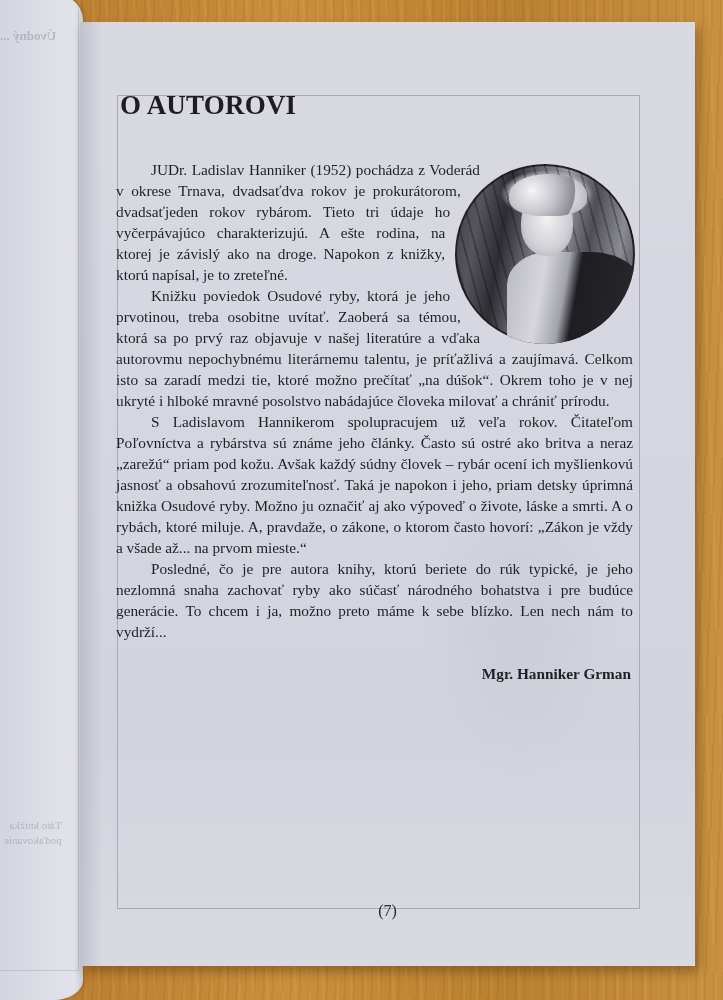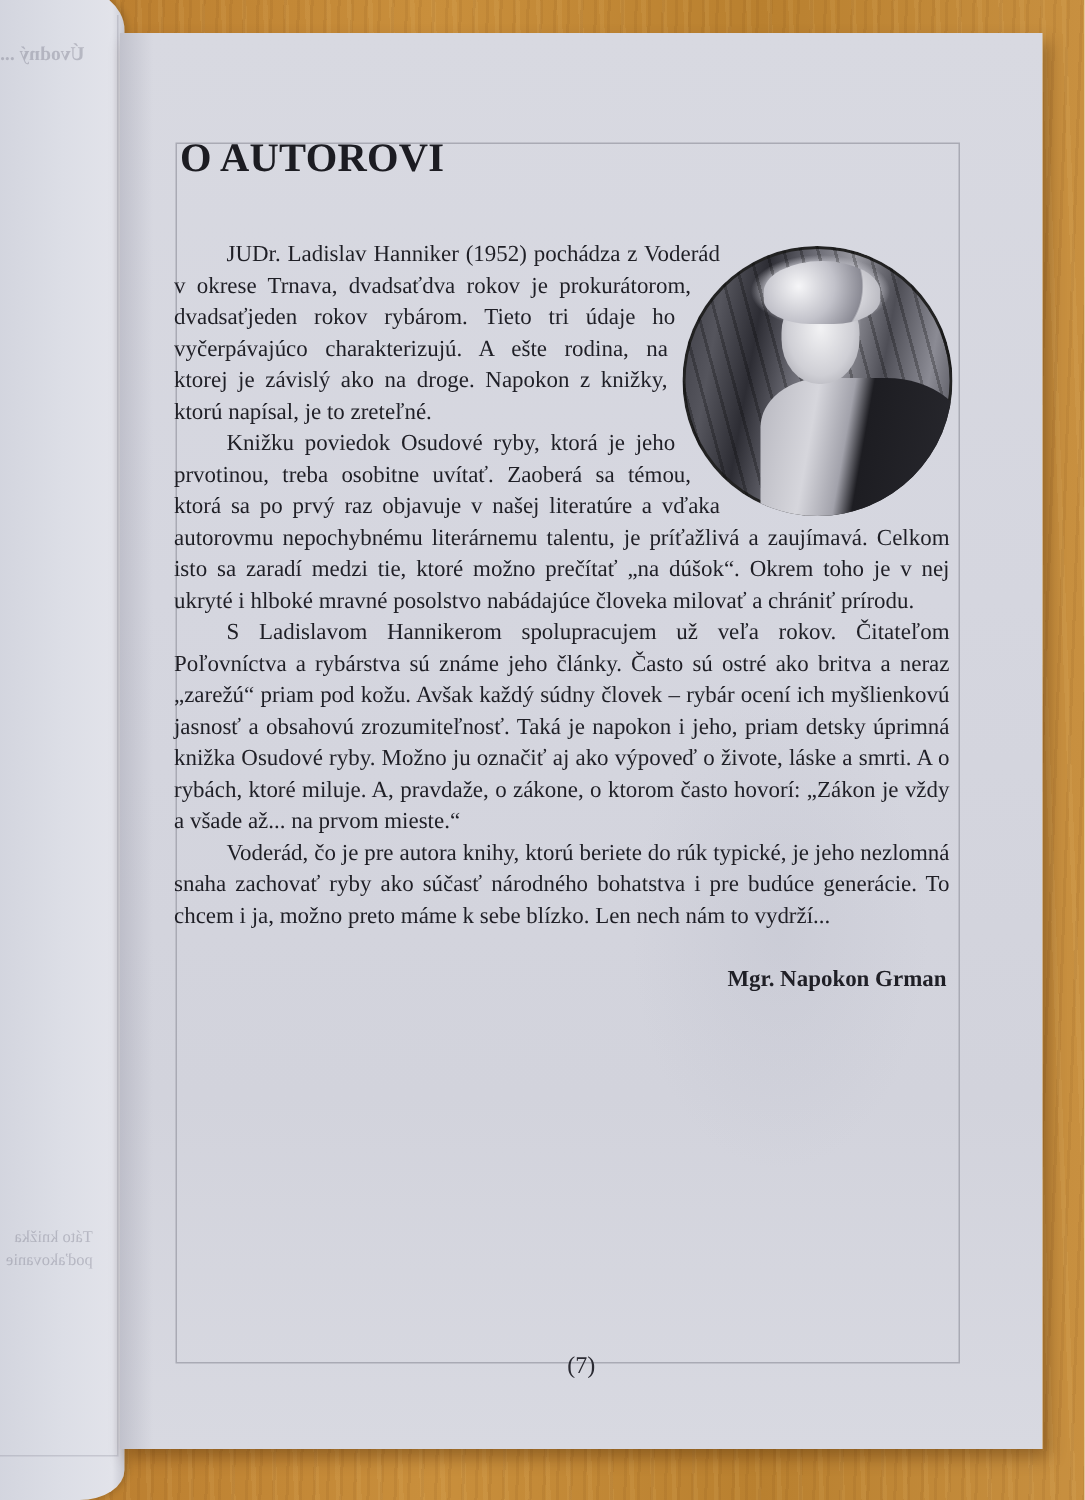--- a/index.html
+++ b/index.html
@@ -215,18 +215,18 @@
   <div class="text">
     <div class="portrait" title="Portrait of JUDr. Ladislav Hanniker in front of a tree">
       <div class="bark"></div>
       <div class="jacket"></div>
       <div class="face"></div>
       <div class="hair"></div>
     </div>
     <p>JUDr. Ladislav Hanniker (1952) pochádza z Voderád v okrese Trnava, dvadsaťdva rokov je prokurátorom, dvadsaťjeden rokov rybárom. Tieto tri údaje ho vyčerpávajúco charakterizujú. A ešte rodina, na ktorej je závislý ako na droge. Napokon z knižky, ktorú napísal, je to zreteľné.</p>
     <p>Knižku poviedok Osudové ryby, ktorá je jeho prvotinou, treba osobitne uvítať. Zaoberá sa témou, ktorá sa po prvý raz objavuje v našej literatúre a vďaka autorovmu nepochybnému literárnemu talentu, je príťažlivá a zaujímavá. Celkom isto sa zaradí medzi tie, ktoré možno prečítať „na dúšok“. Okrem toho je v nej ukryté i hlboké mravné posolstvo nabádajúce človeka milovať a chrániť prírodu.</p>
     <p>S Ladislavom Hannikerom spolupracujem už veľa rokov. Čitateľom Poľovníctva a rybárstva sú známe jeho články. Často sú ostré ako britva a neraz „zarežú“ priam pod kožu. Avšak každý súdny človek – rybár ocení ich myšlienkovú jasnosť a obsahovú zrozumiteľnosť. Taká je napokon i jeho, priam detsky úprimná knižka Osudové ryby. Možno ju označiť aj ako výpoveď o živote, láske a smrti. A o rybách, ktoré miluje. A, pravdaže, o zákone, o ktorom často hovorí: „Zákon je vždy a všade až... na prvom mieste.“</p>
-    <p>Voderád, čo je pre autora knihy, ktorú beriete do rúk typické, je jeho nezlomná snaha zachovať ryby ako súčasť národného bohatstva i pre budúce generácie. To chcem i ja, možno preto máme k sebe blízko. Len nech nám to vydrží...</p>
-    <p class="signature">Mgr. Napokon Grman</p>
+    <p>Posledné, čo je pre autora knihy, ktorú beriete do rúk typické, je jeho nezlomná snaha zachovať ryby ako súčasť národného bohatstva i pre budúce generácie. To chcem i ja, možno preto máme k sebe blízko. Len nech nám to vydrží...</p>
+    <p class="signature">Mgr. Hanniker Grman</p>
   </div>
 
   <div class="page-number">(7)</div>
 </div>
 
 </body></html>

